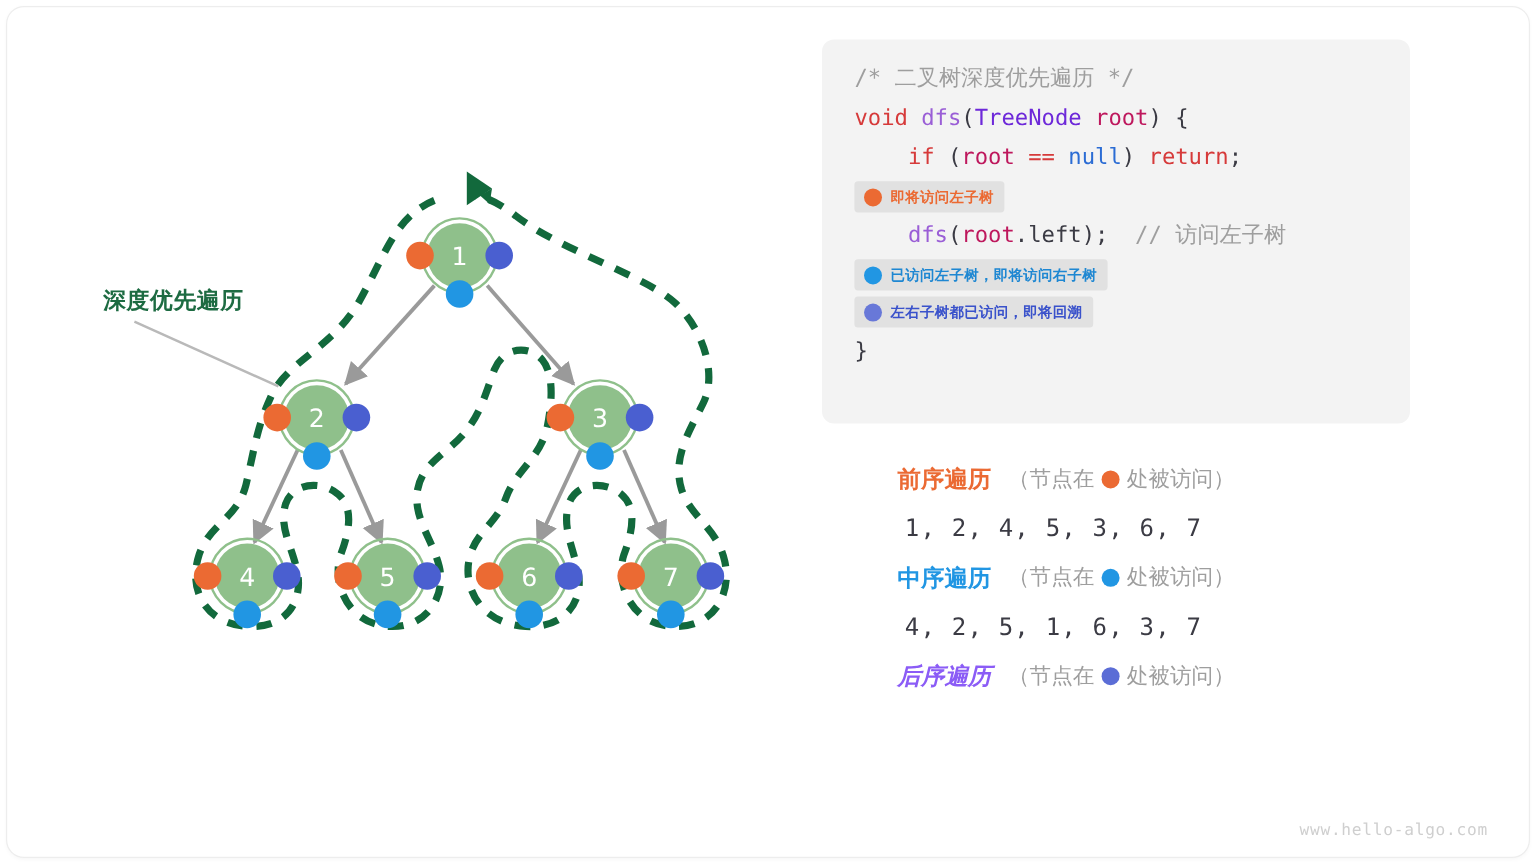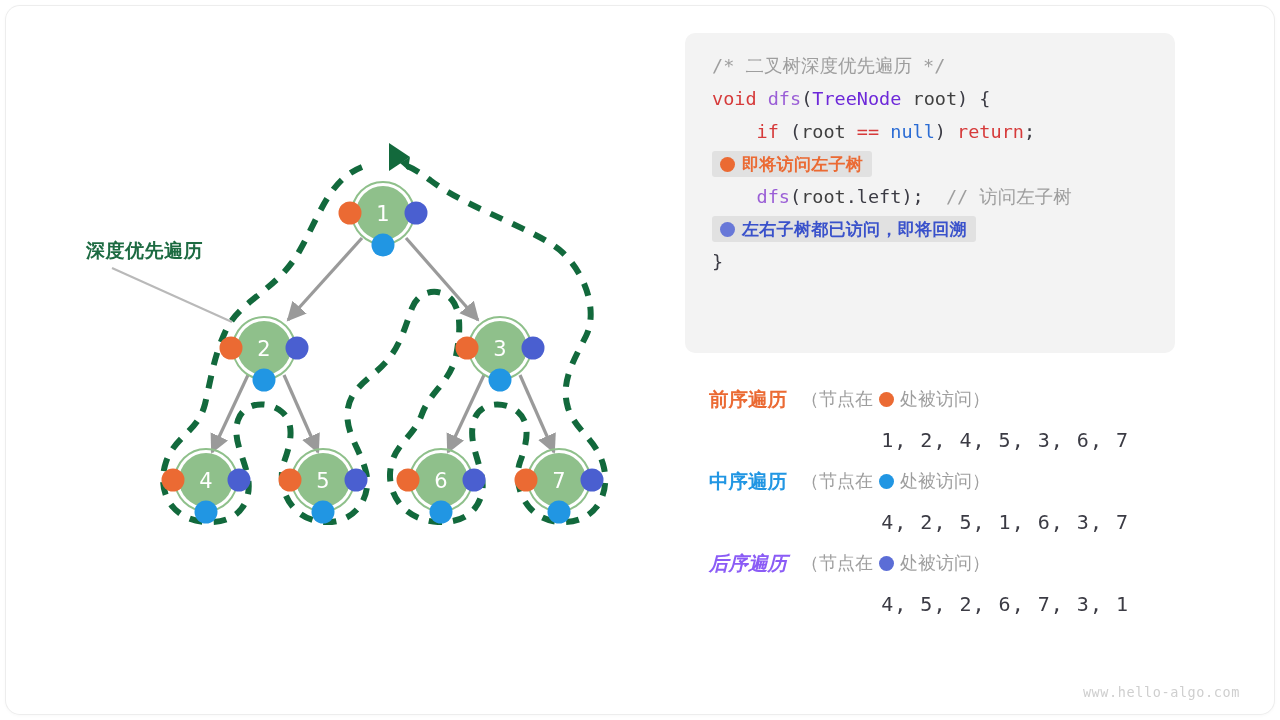--- a/index.html
+++ b/index.html
@@ -26,43 +26,43 @@
   }
   .code-line{
     height:33px;line-height:33px;
     font-family:"DejaVu Sans Mono","Liberation Mono",monospace;
     font-size:18.5px;white-space:pre;padding-left:27px;
     color:#3b3b44;
   }
   .tok-kw{color:#d63a3a;}
   .tok-fn{color:#9a5ed6;}
   .tok-type{color:#6d28d9;}
-  .tok-var{color:#404040;}
+  .tok-var{color:#be185d;}
   .tok-num{color:#2b6cd4;}
   .tok-op{color:#d63a3a;}
   .tok-punc{color:#3b3b44;}
   .tok-com{color:#9e9e9e;}
 
   .hl-line{
     height:30px;margin:1px 0 1px 0;padding-left:27px;
     display:flex;align-items:center;
   }
   .hl-inner{
     background:#e1e1e1;border-radius:3px;
     padding:2px 9px 2px 8px;display:inline-flex;align-items:center;gap:7px;
     height:26px;box-sizing:border-box;
   }
   .hl-dot{width:15px;height:15px;border-radius:50%;display:inline-block;flex:0 0 auto;}
   .hl-text{
     font-family:"DejaVu Sans","Liberation Sans",sans-serif;
-    font-size:17px;font-weight:bold;letter-spacing:0.3px;
-  }
-
-  
-  #traversals{position:absolute;left:709px;top:382px;width:420px;text-align:right;}
+    font-size:12px;font-weight:bold;letter-spacing:0.3px;
+  }
+
+  
+  #traversals{position:absolute;left:748px;top:382px;width:420px;}
   .tr-head{
     display:flex;align-items:center;height:34px;gap:0px;
     font-size:19px;
   }
   .tr-name{font-weight:bold;font-size:19.5px;margin-right:14px;font-family:"DejaVu Sans","Liberation Sans",sans-serif;}
   .tr-paren{color:#9e9e9e;font-size:18px;font-family:"DejaVu Sans","Liberation Sans",sans-serif;display:flex;align-items:center;gap:6px;}
   .tr-dot{width:15px;height:15px;border-radius:50%;display:inline-block;}
   .tr-seq{
     font-family:"DejaVu Sans Mono","Liberation Mono",monospace;
     font-size:20px;color:#3b3b44;height:48px;line-height:48px;
@@ -225,20 +225,26 @@
         <div class="code-line"><span class="tok-punc">    </span><span class="tok-kw">if</span><span class="tok-punc"> (</span><span class="tok-var">root</span><span class="tok-punc"> </span><span class="tok-op">==</span><span class="tok-punc"> </span><span class="tok-num">null</span><span class="tok-punc">) </span><span class="tok-kw">return</span><span class="tok-punc">;</span></div>
         <div class="hl-line">
           <span class="hl-inner">
             <span class="hl-dot" style="background: rgb(235, 106, 51);"></span>
             <span class="hl-text" style="color: rgb(235, 106, 51);">即将访问左子树</span>
           </span>
         </div>
         <div class="code-line"><span class="tok-punc">    </span><span class="tok-fn">dfs</span><span class="tok-punc">(</span><span class="tok-var">root</span><span class="tok-punc">.left);</span><span class="tok-com">  // 访问左子树</span></div>
         <div class="hl-line">
           <span class="hl-inner">
+            <span class="hl-dot" style="background: rgb(33, 150, 227);"></span>
+            <span class="hl-text" style="color: rgb(30, 135, 210);">已访问左子树，即将访问右子树</span>
+          </span>
+        </div>
+        <div class="hl-line">
+          <span class="hl-inner">
             <span class="hl-dot" style="background: rgb(104, 120, 216);"></span>
             <span class="hl-text" style="color: rgb(58, 82, 203);">左右子树都已访问，即将回溯</span>
           </span>
         </div>
         <div class="code-line"><span class="tok-punc">}</span></div>
       </div>
   </div>
 
   <div id="traversals">
       <div class="tr-head">
@@ -260,17 +266,16 @@
       </div>
       <div class="tr-seq">4,  2,  5,  1,  6,  3,  7</div>
       <div class="tr-head">
         <span class="tr-name" style="color: #8b5cf6; font-style: italic;">后序遍历</span>
         <span class="tr-paren">
           <span>（节点在</span>
           <span class="tr-dot" style="background: rgb(91, 109, 214);"></span>
           <span>处被访问）</span>
         </span>
       </div>
-      <div class="tr-seq">4,  5,  2,  6,  7,  3,  1</div>
     </div>
 
   <div id="watermark">www.hello-algo.com</div>
 </div>
 
 </body></html>

